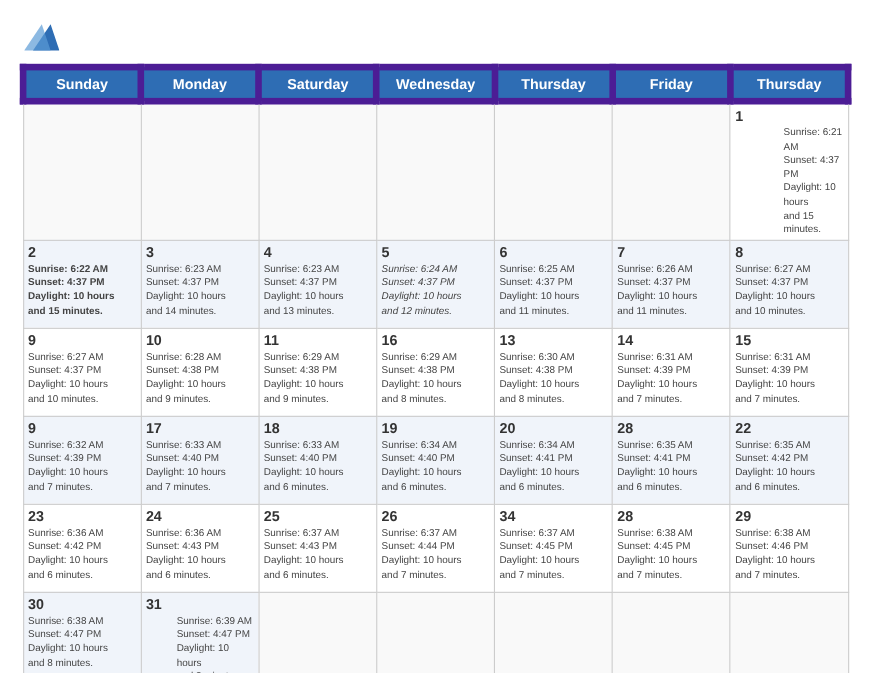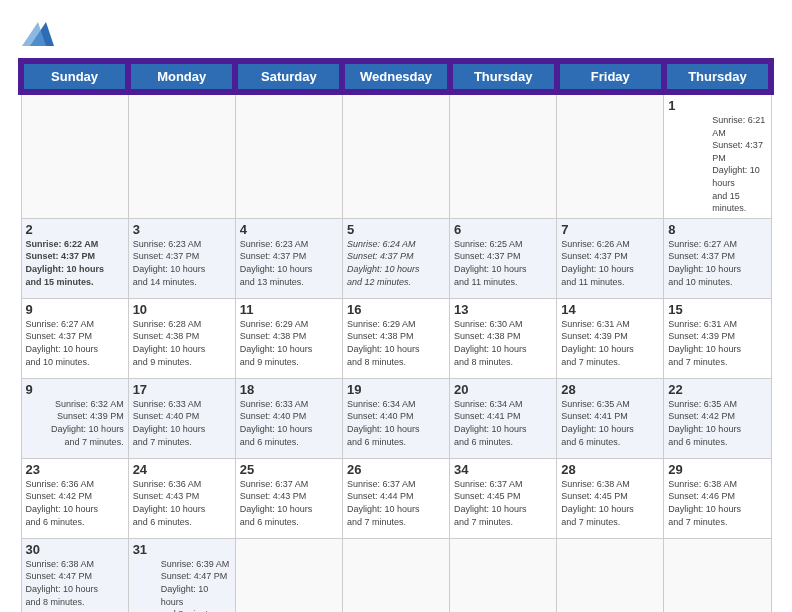--- a/index.html
+++ b/index.html
@@ -255,21 +255,21 @@
             <span class="day-number">15</span>
             <div class="day-info" style="white-space: pre-line;">Sunrise: 6:31 AM
 Sunset: 4:39 PM
 Daylight: 10 hours
 and 7 minutes.</div>
           </td>
         </tr>
         <tr class="row-even">
           <td>
             <span class="day-number">9</span>
-            <div class="day-info" style="white-space: pre-line; text-align: right;">Sunrise: 6:32 AM
+            <div class="day-info" style="white-space: pre-line;">Sunrise: 6:32 AM
 Sunset: 4:39 PM
 Daylight: 10 hours
 and 7 minutes.</div>
           </td>
           <td>
             <span class="day-number">17</span>
             <div class="day-info" style="white-space: pre-line;">Sunrise: 6:33 AM
 Sunset: 4:40 PM
 Daylight: 10 hours
 and 7 minutes.</div>

